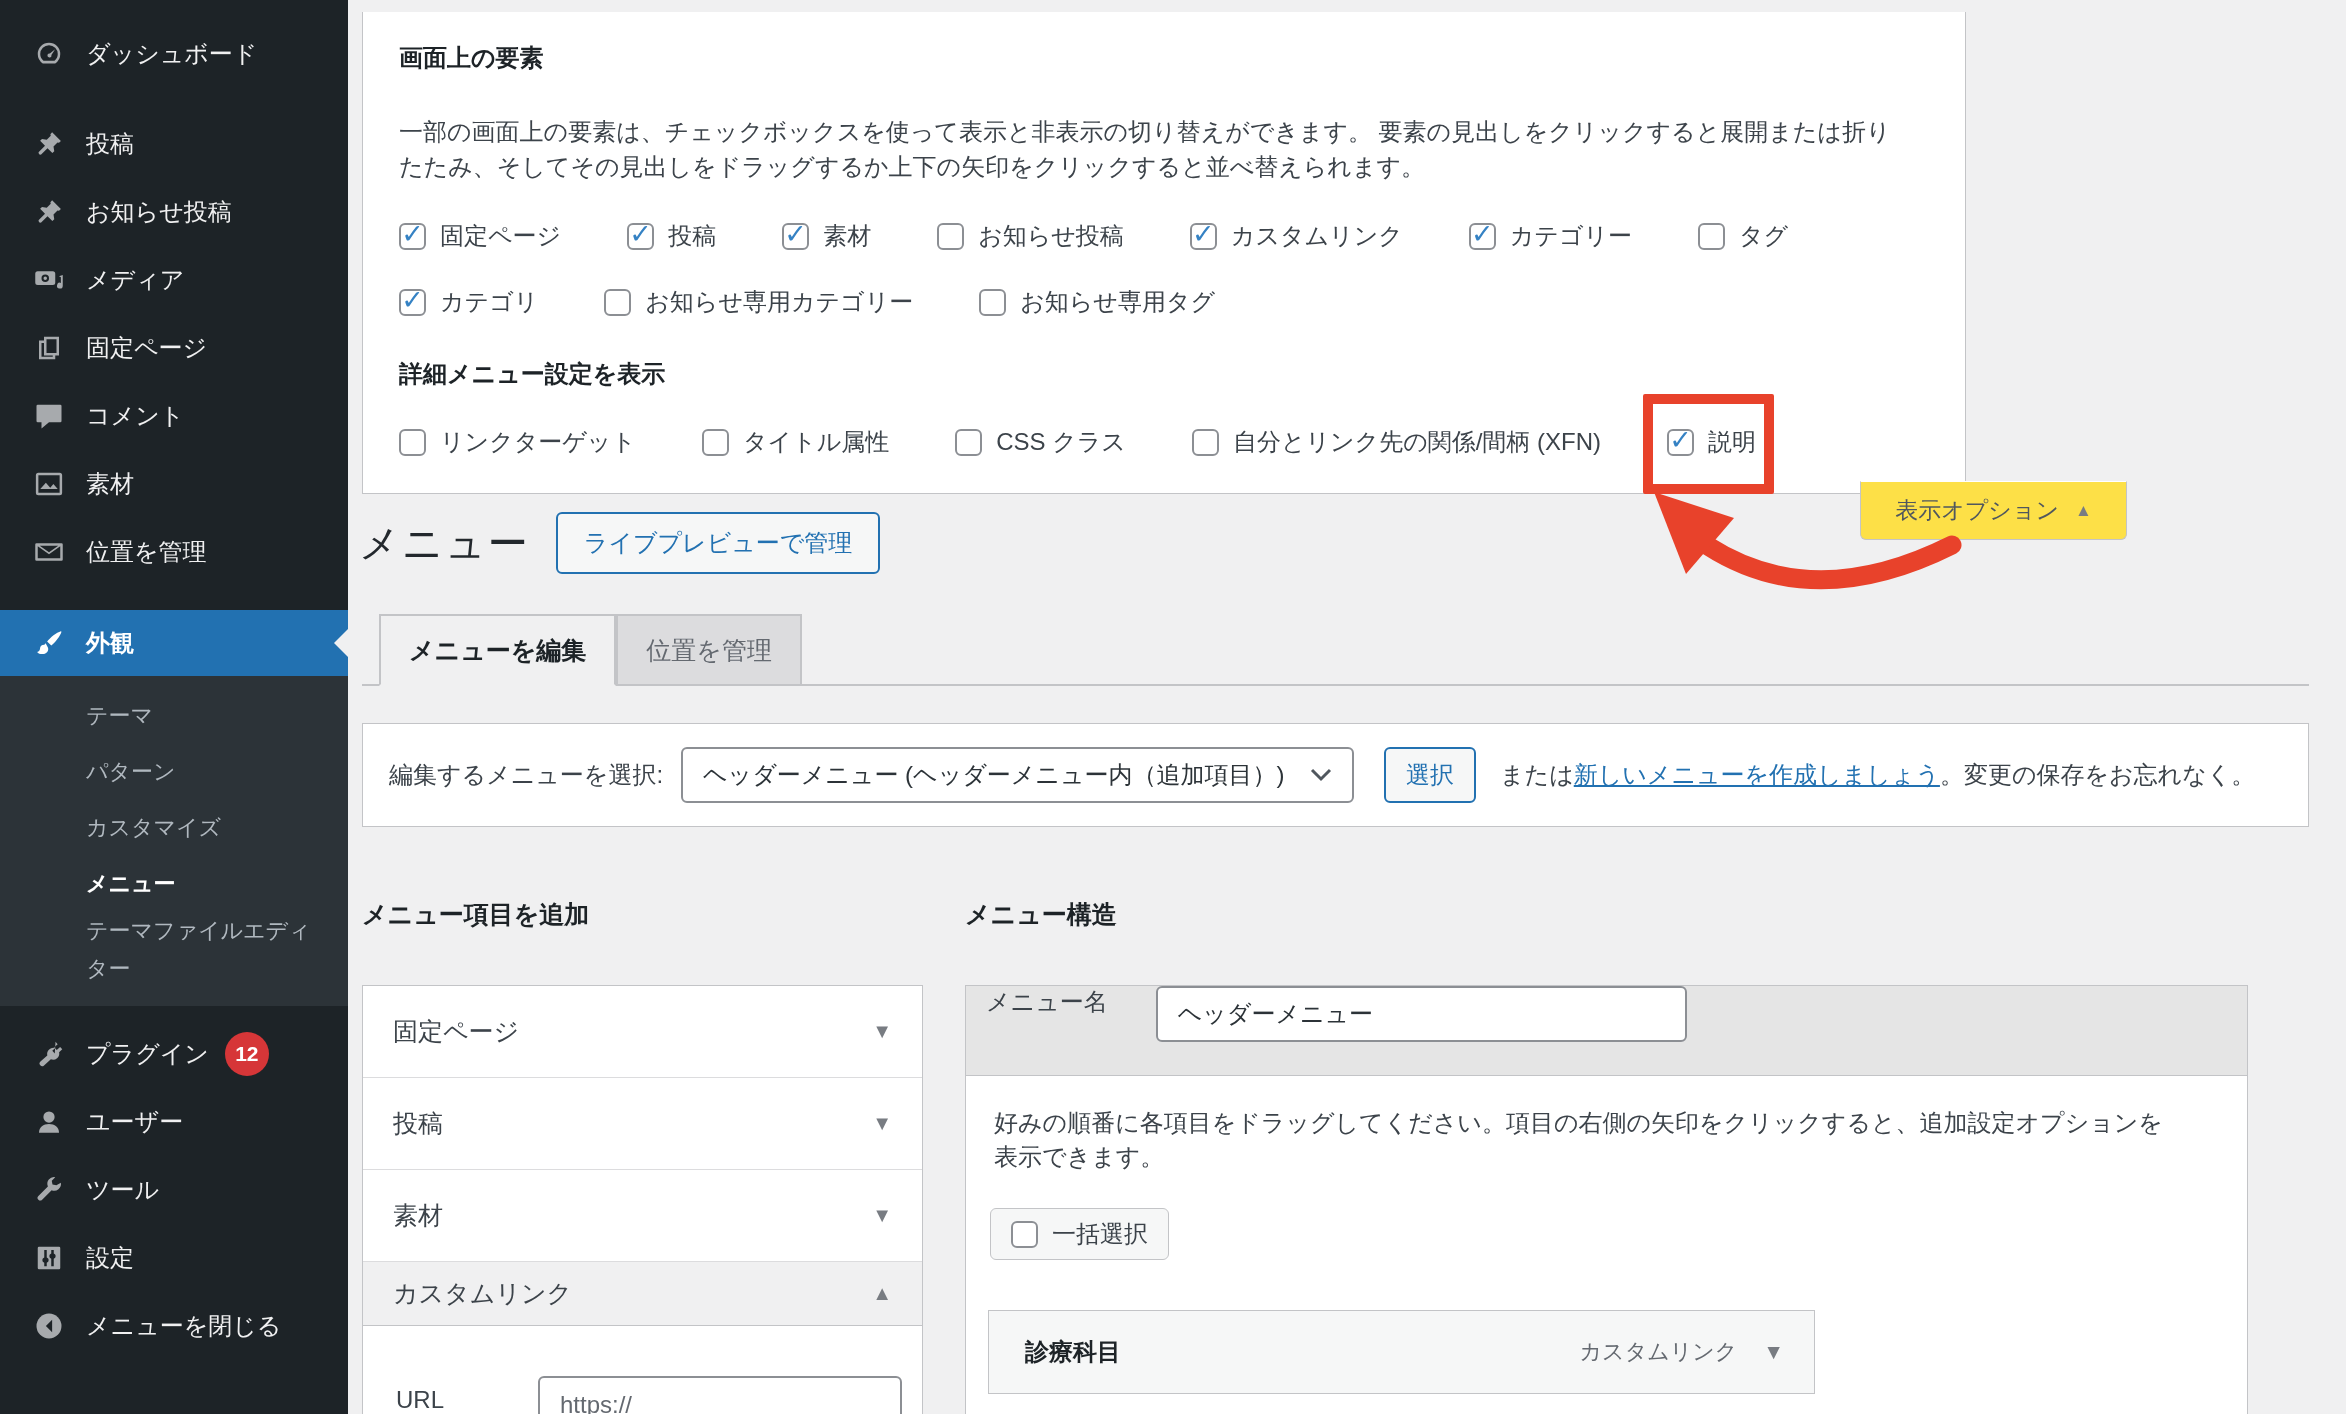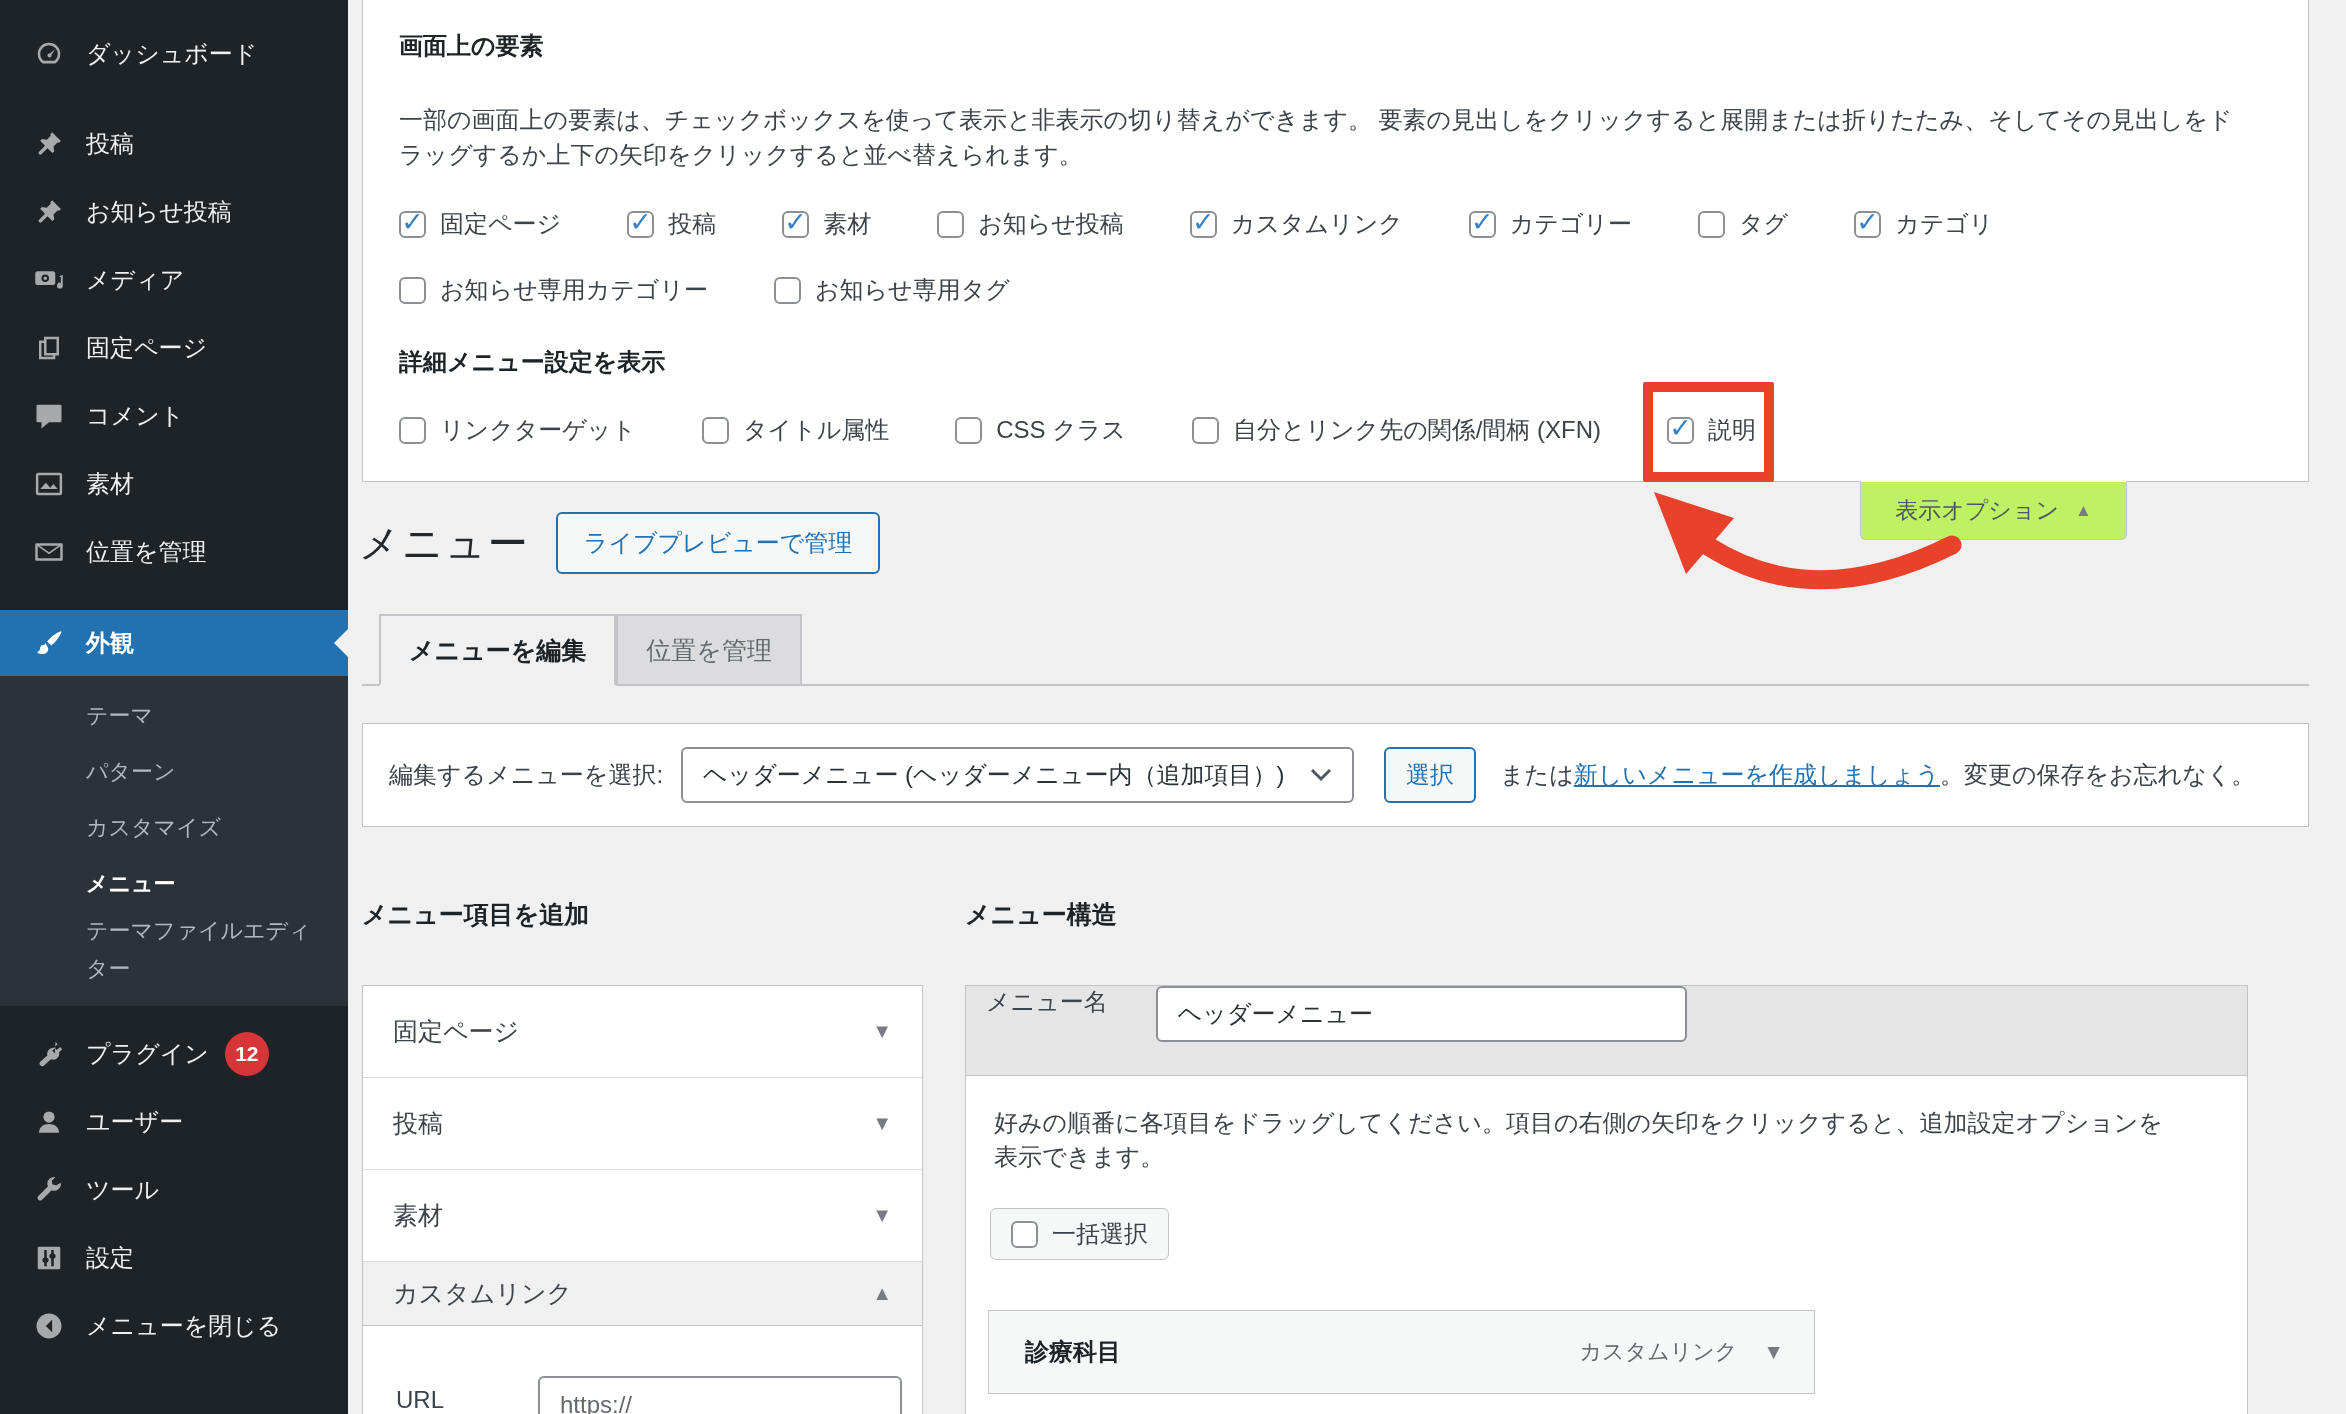--- a/index.html
+++ b/index.html
@@ -25,36 +25,36 @@
   .submenu li.current { color:#fff; font-weight:bold; }
   .submenu li.twoline { height:76px; line-height:38px; padding-top:0; padding-right:28px; }
   .lower-gap { height:14px; }
   .badge { margin-left:16px; min-width:44px; height:44px; padding:0 10px; border-radius:22px; background:#d63638;
     color:#fff; font-size:21px; font-weight:bold; display:inline-flex; align-items:center; justify-content:center; }
 
   
   .content { position:absolute; left:318px; top:0; width:2028px; height:1414px; }
 
   
-  .so-panel { position:absolute; left:44px; top:0; width:1947px; height:482px; background:#fff;
+  .so-panel { position:absolute; left:44px; top:12px; width:1604px; height:482px; background:#fff;
     border:1px solid #c3c4c7; border-top:none; padding:30px 60px 0 36px; }
   .so-heading { font-size:24px; font-weight:bold; color:#1d2327; }
   .so-desc { margin-top:40px; font-size:24px; line-height:35px; color:#3c434a; }
   .cb-row { display:flex; flex-wrap:wrap; align-items:center; column-gap:66px; row-gap:34px; margin-top:36px; }
   .so-sub-heading { margin-top:40px; font-size:24px; font-weight:bold; color:#1d2327; }
   .cb-item { position:relative; display:inline-flex; align-items:center; gap:14px; cursor:pointer; }
   .cb-label { font-size:24px; color:#3c434a; white-space:nowrap; }
   .wpcb { flex:none; width:27px; height:27px; background:#fff; border:2px solid #8c8f94; border-radius:6px;
     display:inline-flex; align-items:center; justify-content:center; }
   .wpcb.checked::after { content:"✓"; color:#3582c4; font-weight:bold; font-size:27px; line-height:1; margin-top:-3px; }
   .red-box { position:absolute; left:-24px; right:-18px; top:-32px; bottom:-36px;
     border:10px solid #e8422b; border-radius:2px; pointer-events:none; }
 
   
-  .so-tab { position:absolute; left:1542px; top:481px; width:267px; height:59px; background:#bef264;
+  .so-tab { position:absolute; left:1542px; top:481px; width:267px; height:59px; background:#fde047;
     border:1px solid #c3c4c7; border-top:1px solid #fff; border-radius:0 0 6px 6px;
     display:flex; align-items:center; justify-content:center; gap:16px; cursor:pointer; }
   .so-tab .so-tab-label { font-size:23px; color:#50575e; }
   .so-tab .tri { font-size:17px; color:#787c82; }
 
   
   .annot-svg { position:absolute; left:0; top:0; width:2028px; height:1414px; pointer-events:none; }
 
   
   .page-head { position:absolute; left:41px; top:512px; display:flex; align-items:center; gap:26px; }

